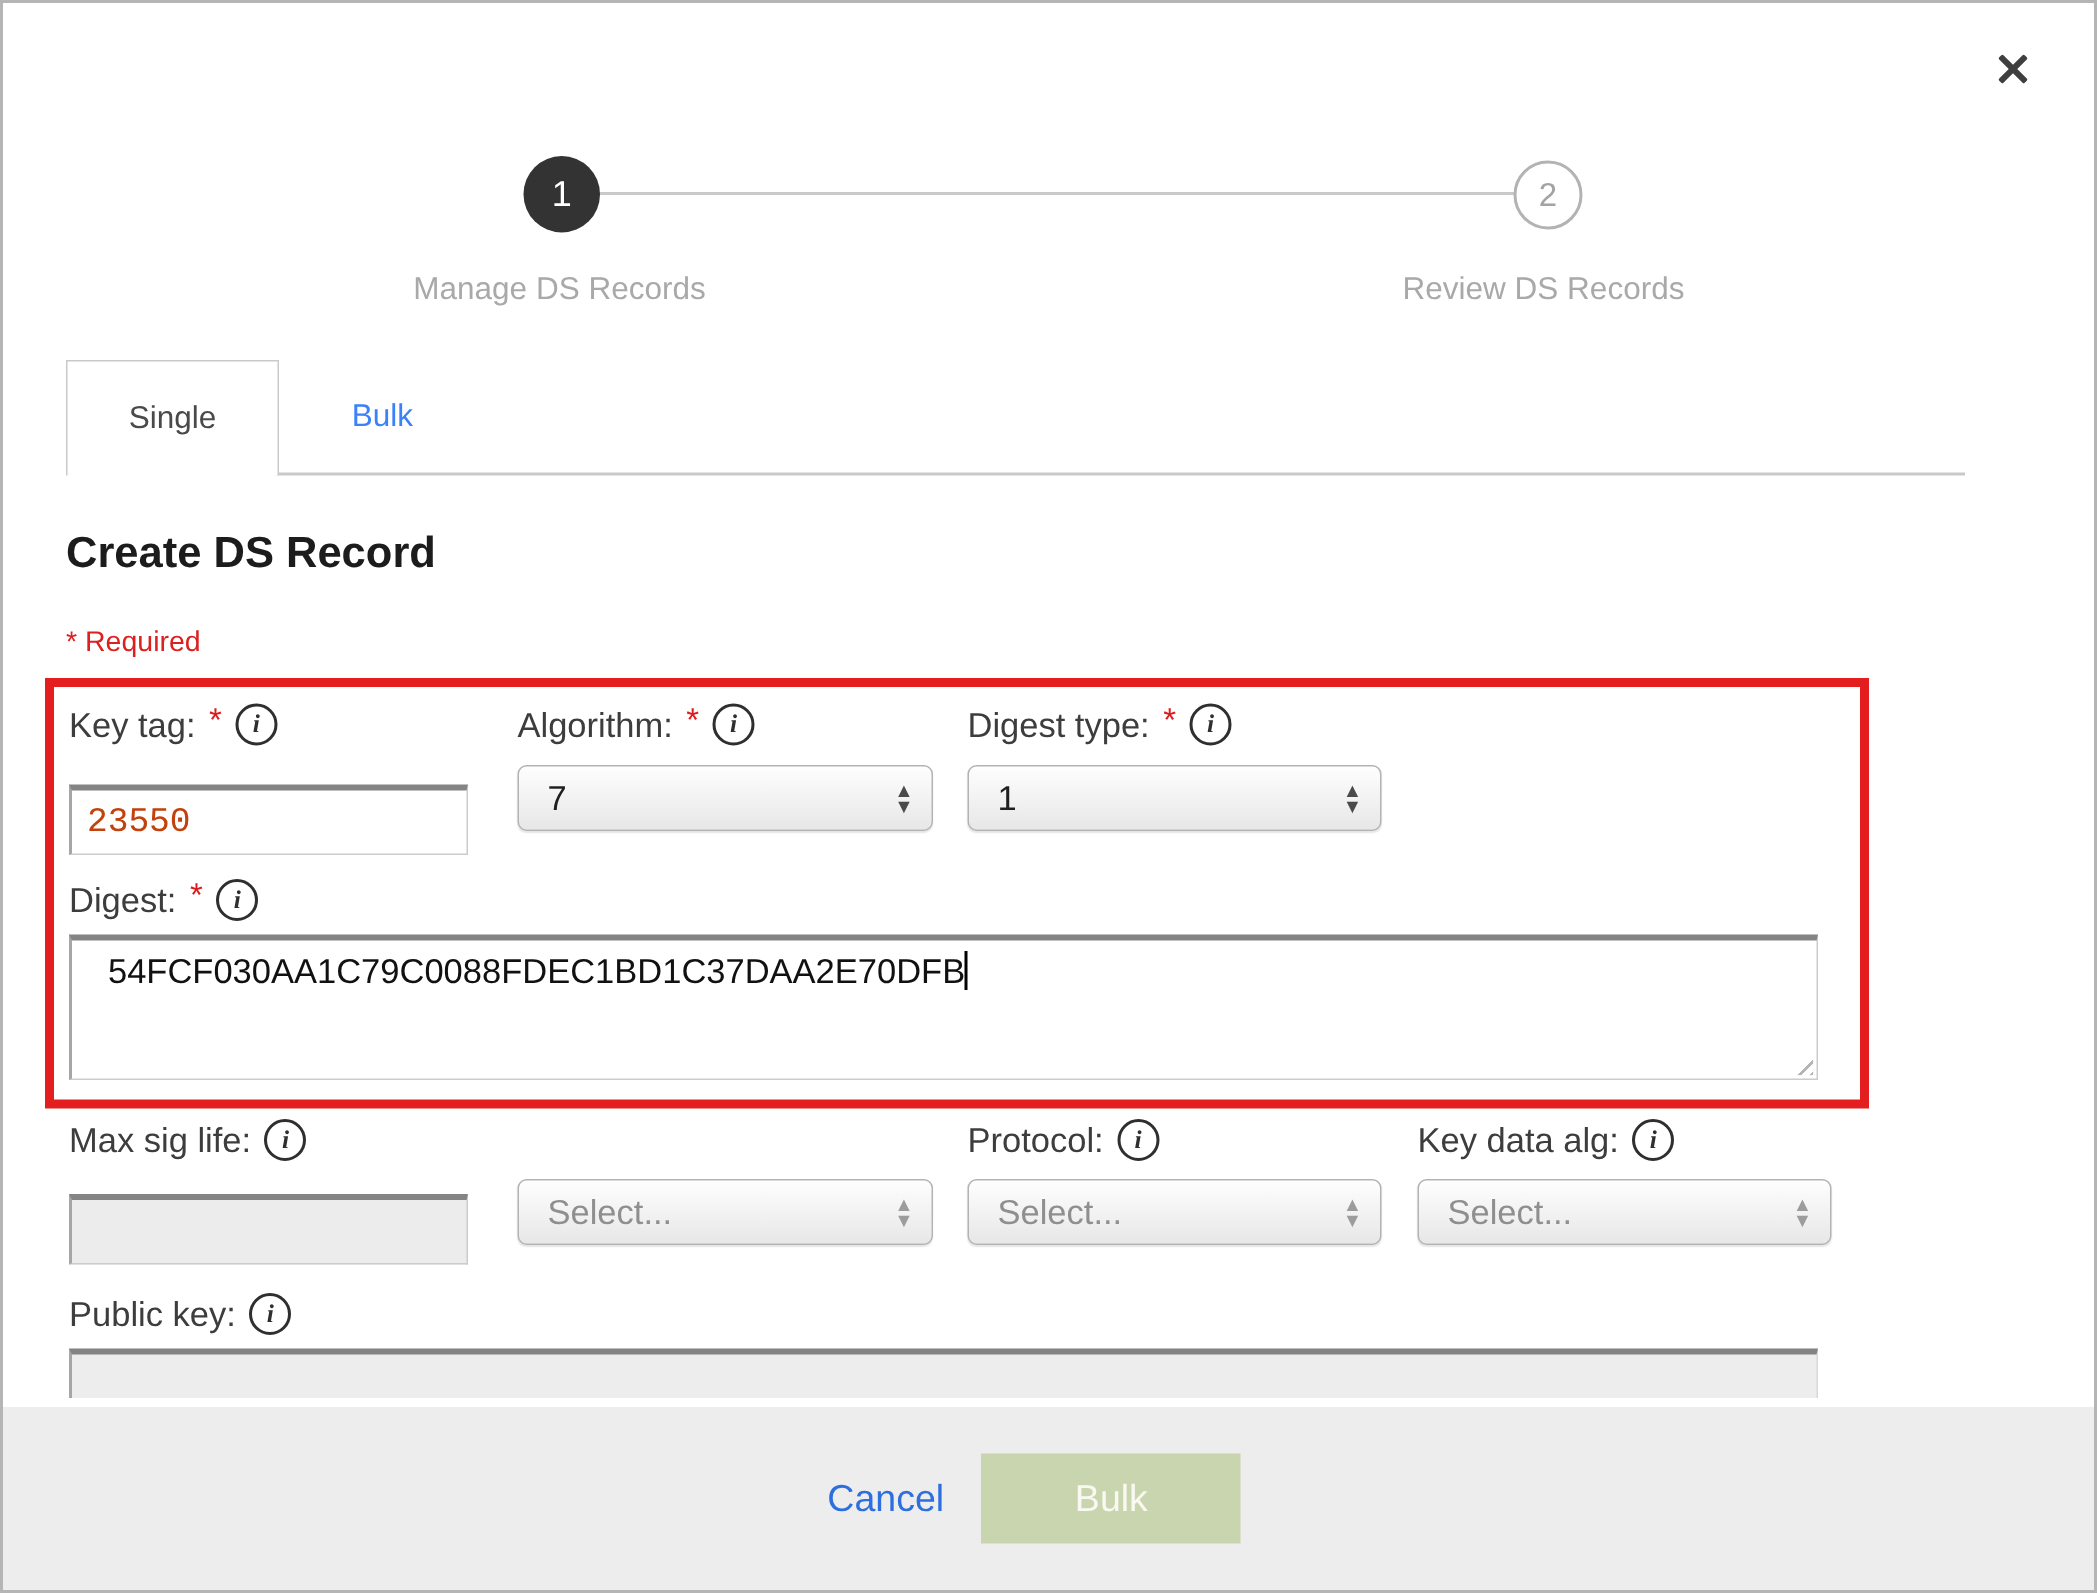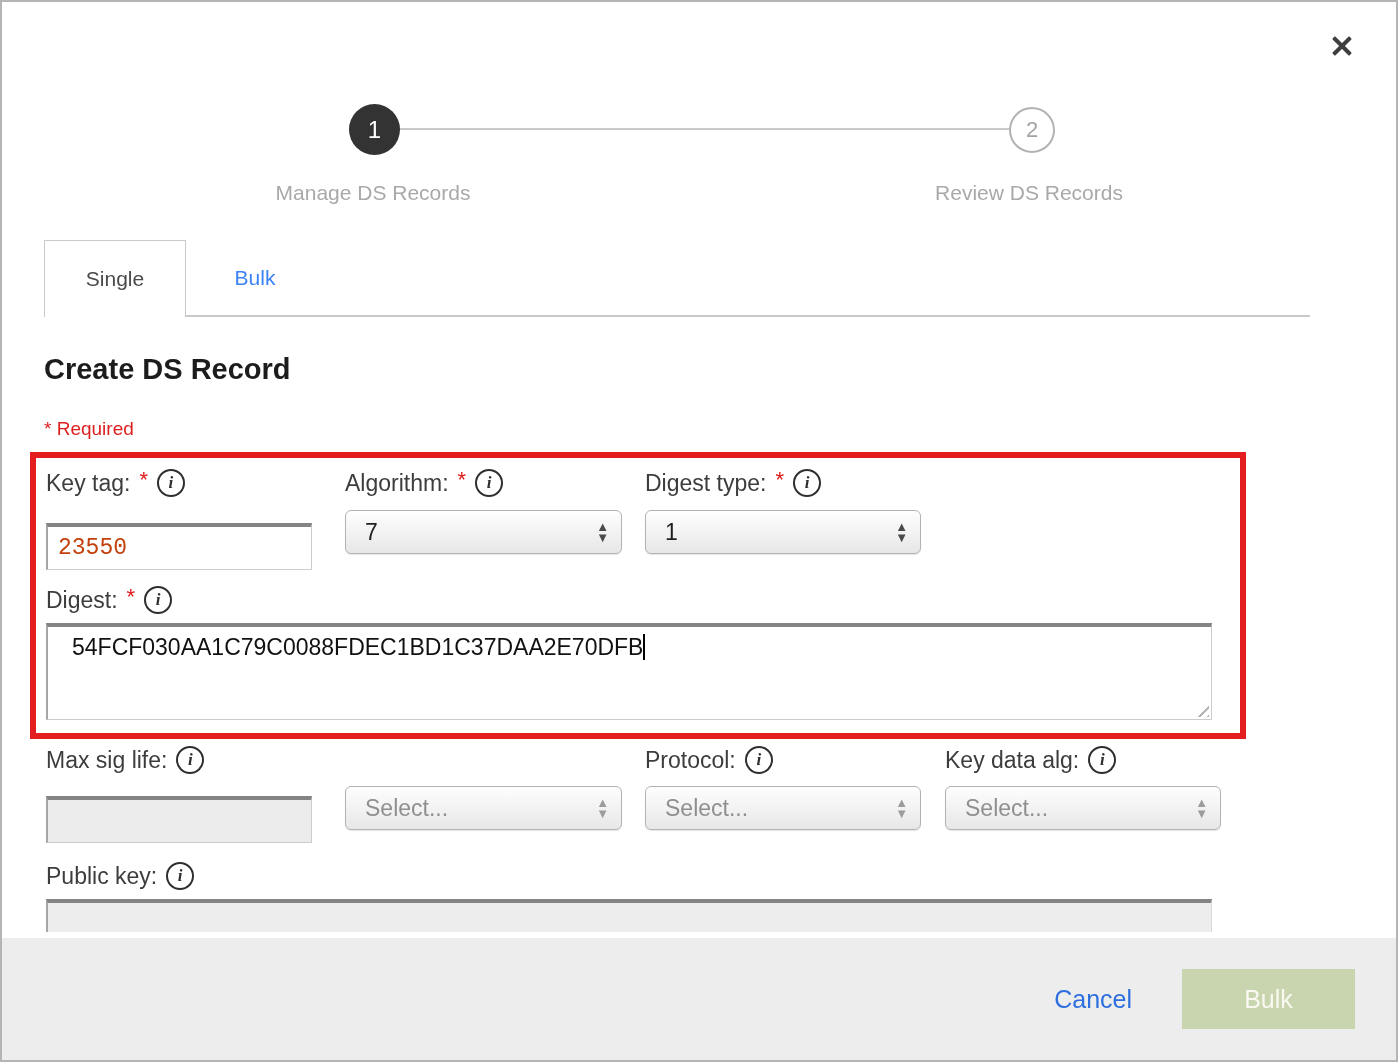--- a/index.html
+++ b/index.html
@@ -66,21 +66,21 @@
       border-top:4px solid #848484;border-left:2px solid #a6a6a6;font-size:23px;
       padding:7px 24px;color:#111;overflow:hidden;}
   .ta .cursor{display:inline-block;width:2px;height:26px;background:#000;vertical-align:-5px;}
   .ta .resize-handle{position:absolute;right:2px;bottom:2px;width:15px;height:15px;
       background:repeating-linear-gradient(-45deg,#b5b5b5 0 2px,transparent 2px 6px);
       clip-path:polygon(100% 0,100% 100%,0 100%);cursor:nwse-resize;}
   .ta.stub{background:#ededed;border-bottom:none;border-right:1px solid #d9d9d9;}
 
   
   .footer{position:absolute;left:0;right:0;bottom:0;height:122px;background:#ededed;
-      display:flex;align-items:center;justify-content:flex-end;gap:30px;padding-right:41px;box-sizing:border-box;padding-left:22px;}
+      display:flex;align-items:center;justify-content:center;gap:5px;padding-right:41px;box-sizing:border-box;padding-left:22px;}
   .cancel-link{font-size:25px;color:#2e6fdf;cursor:pointer;margin-right:20px;}
   .btn{display:flex;align-items:center;justify-content:center;font-size:25px;box-sizing:border-box;cursor:pointer;}
   .btn.back{width:173px;height:60px;background:#c9d5ae;color:#f9f9f1;}
   .btn.next{width:175px;height:65px;background:#579a0d;border-bottom:5px solid #4a7f12;color:#fff;}
 </style>
 </head>
 <body>
 
 <div class="modal">
 

